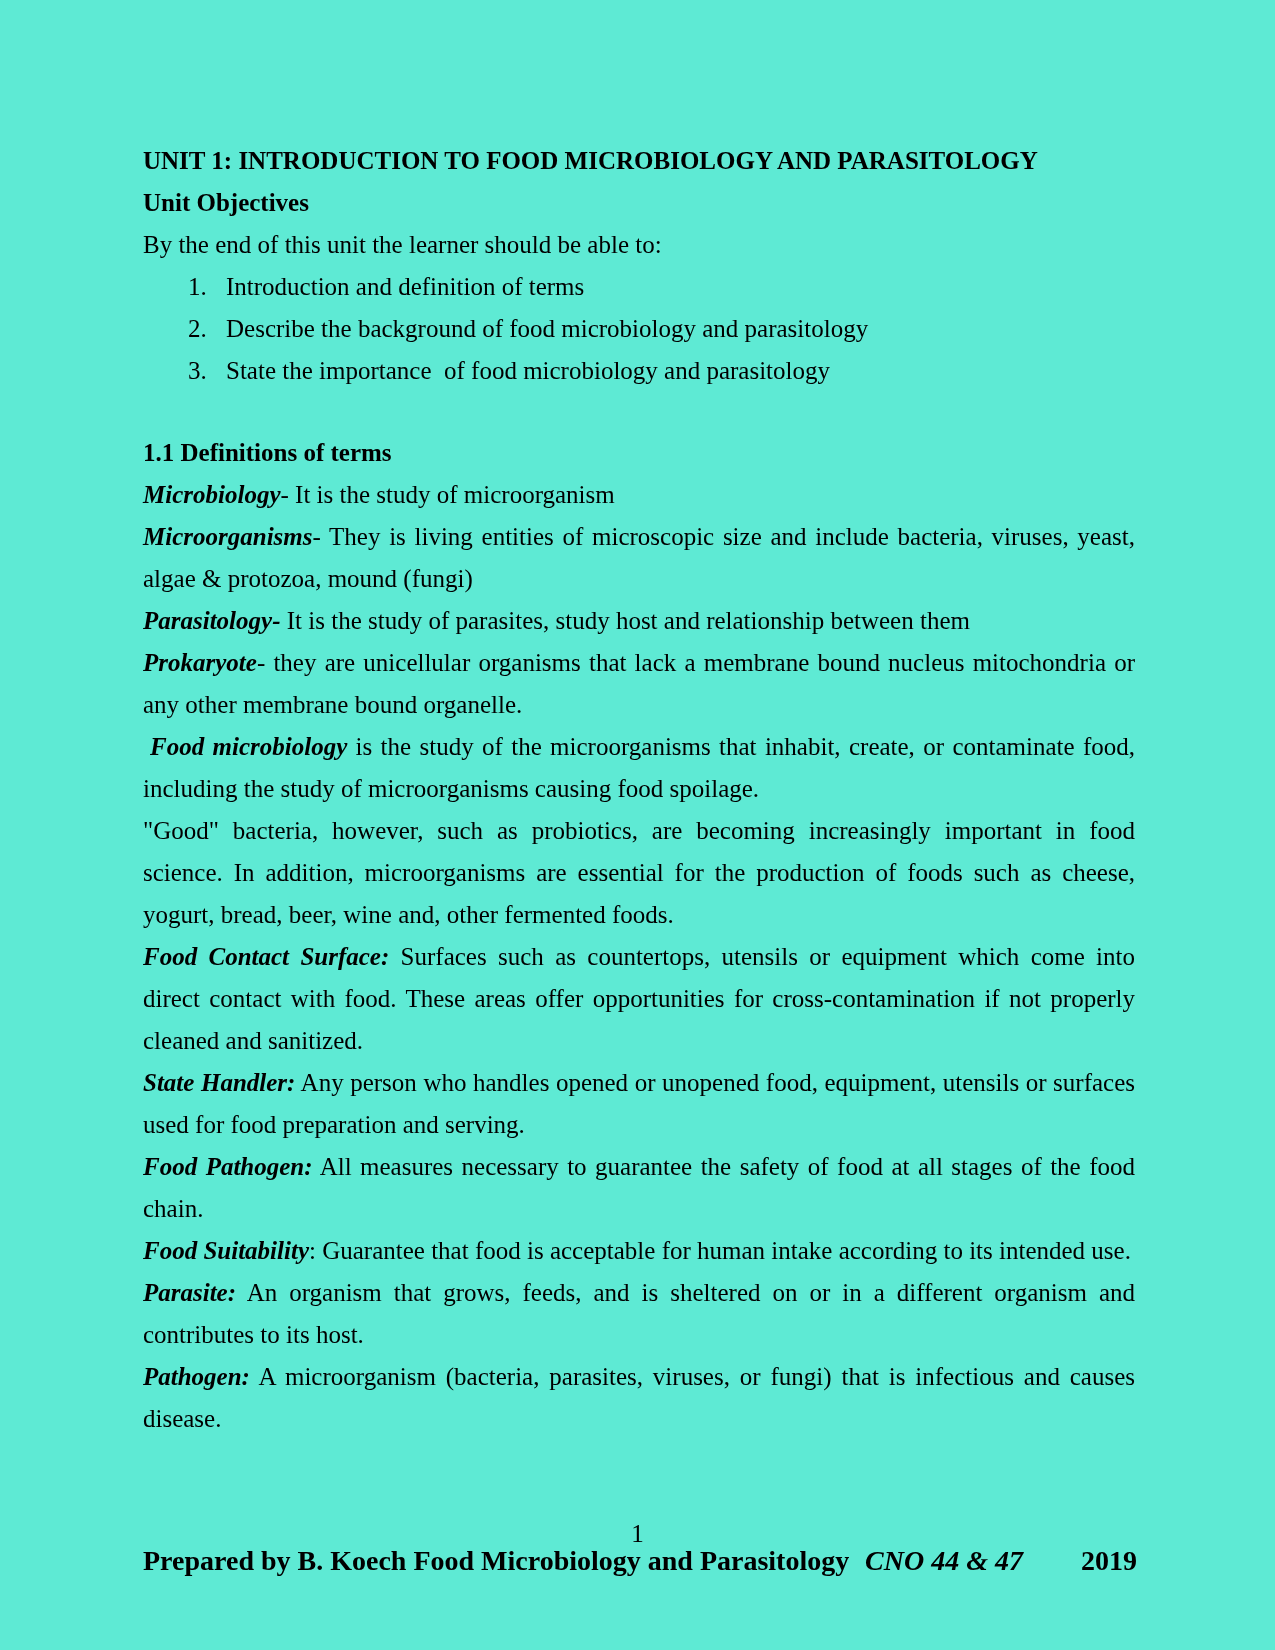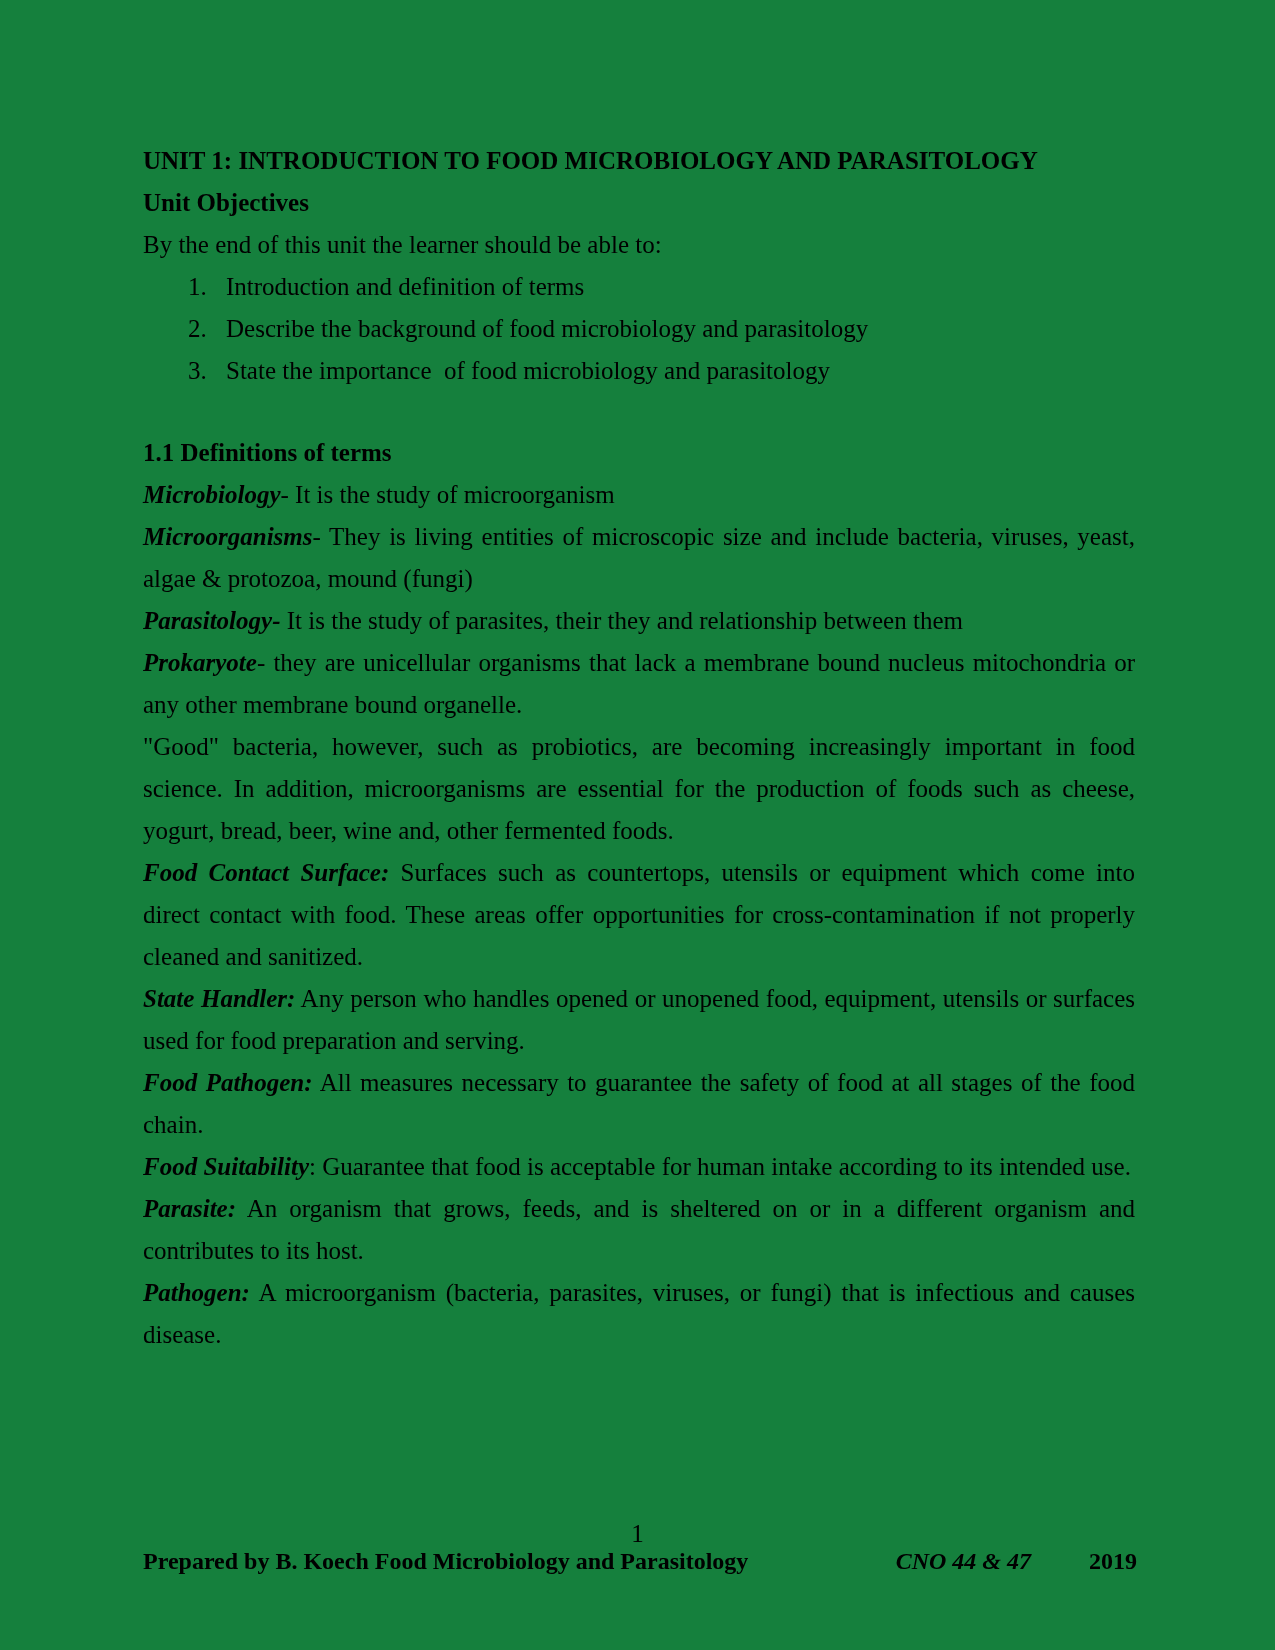--- a/index.html
+++ b/index.html
@@ -4,21 +4,21 @@
 <style>
   html, body {
     margin: 0;
     padding: 0;
     background: #ffffff;
   }
   .page {
     position: relative;
     width: 1275px;
     height: 1650px;
-    background: #15803d;
+    background: #5eead4;
     color: #000000;
     font-family: "Liberation Serif", "DejaVu Serif", serif;
     font-size: 25px;
     line-height: 42px;
     overflow: hidden;
   }
   .content {
     position: absolute;
     left: 143px;
     top: 140px;
@@ -58,21 +58,21 @@
     text-align: center;
   }
   .footer-row {
     position: absolute;
     left: 143px;
     right: 138px;
     top: 1544px;
     display: flex;
     align-items: baseline;
     font-weight: bold;
-    font-size: 24px;
+    font-size: 28px;
     line-height: 34px;
   }
   .footer-cno { margin-left: auto; font-style: italic; }
   .footer-year { margin-left: 58px; }
 </style>
 </head>
 <body>
 
 <div class="page">
   <div class="content">
@@ -95,24 +95,25 @@
     </div>
 
     <div class="spacer"></div>
 
     <p class="section-head">1.1 Definitions of terms</p>
 
     <p class="def"><span class="lead">Microbiology</span><span>- It is the study of microorganism</span></p>
 
     <p class="def"><span class="lead">Microorganisms</span><span>- They is living entities of microscopic size and include bacteria, viruses, yeast, algae &amp; protozoa, mound (fungi)</span></p>
 
-    <p class="def"><span class="lead">Parasitology-</span><span> It is the study of parasites, their they and relationship between them</span></p>
+    <p class="def"><span class="lead">Parasitology-</span><span> It is the study of parasites, study host and relationship between them</span></p>
 
     <p class="def"><span class="lead">Prokaryote</span><span>- they are unicellular organisms that lack a membrane bound nucleus mitochondria or any other membrane bound organelle.</span></p>
 
+    <p class="def indent-sm"><span class="lead">Food microbiology</span><span> is the study of the microorganisms that inhabit, create, or contaminate food, including the study of microorganisms causing food spoilage.</span></p>
 
     <p class="def"><span class="lead"></span><span>"Good" bacteria, however, such as probiotics, are becoming increasingly important in food science. In addition, microorganisms are essential for the production of foods such as cheese, yogurt, bread, beer, wine and, other fermented foods.</span></p>
 
     <p class="def"><span class="lead">Food Contact Surface:</span><span> Surfaces such as countertops, utensils or equipment which come into direct contact with food. These areas offer opportunities for cross-contamination if not properly cleaned and sanitized.</span></p>
 
     <p class="def"><span class="lead">State Handler:</span><span> Any person who handles opened or unopened food, equipment, utensils or surfaces used for food preparation and serving.</span></p>
 
     <p class="def"><span class="lead">Food Pathogen:</span><span> All measures necessary to guarantee the safety of food at all stages of the food chain.</span></p>
 
     <p class="def"><span class="lead">Food Suitability</span><span>: Guarantee that food is acceptable for human intake according to its intended use.</span></p>

